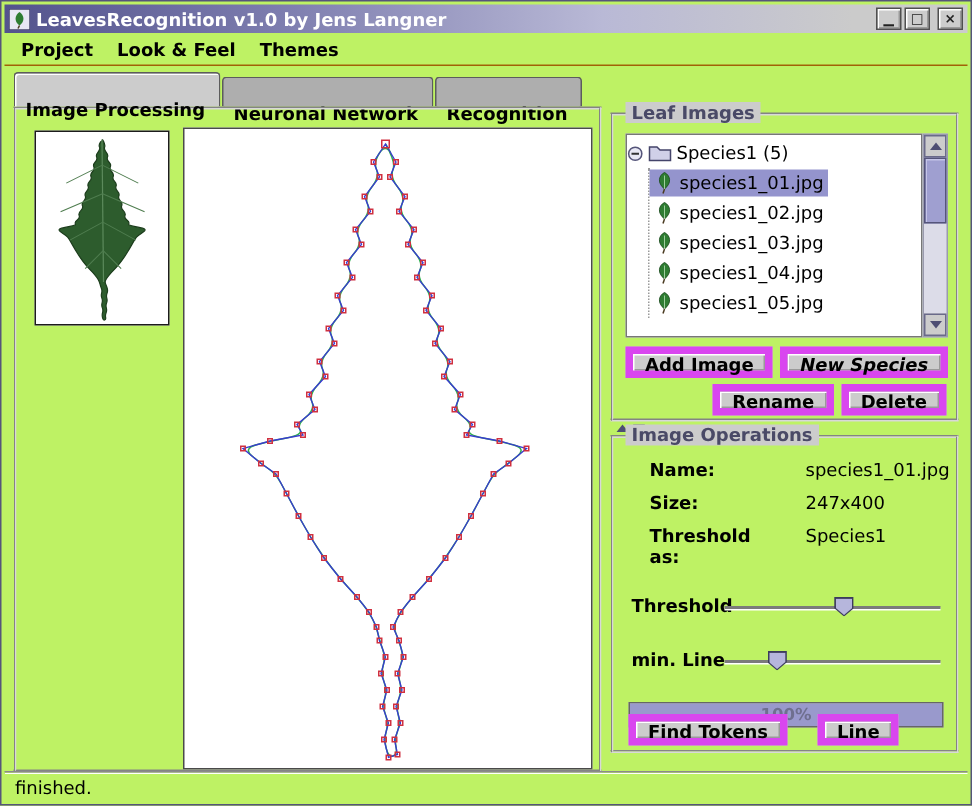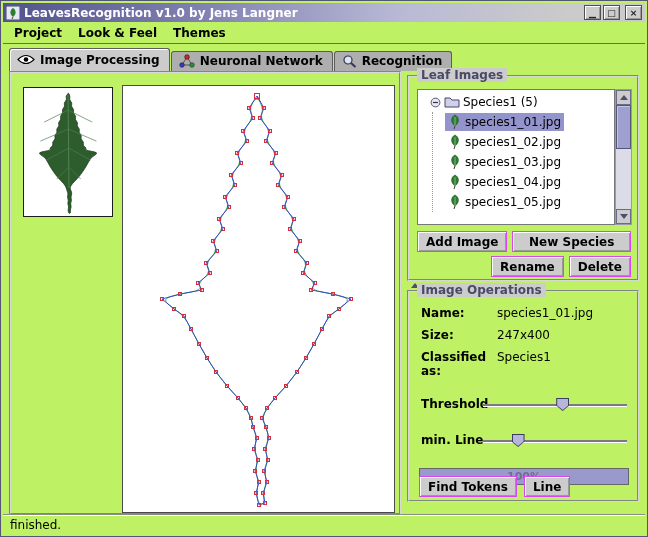--- a/index.html
+++ b/index.html
@@ -23,24 +23,24 @@
 
   
   .menubar { position:absolute; left:2px; top:22px; right:2px; height:21px;
              display:flex; align-items:center; padding-left:4px; gap:2px;
              border-bottom:1px solid #a16207; }
   .menu-item { font-weight:700; padding:2px 7px; }
 
   
   .tabsrow { position:absolute; left:2px; top:45px; right:2px; height:25px;
              display:flex; align-items:flex-end; padding-left:6px; }
-  .tab { display:flex; align-items:center; gap:5px; font-weight:700;
+  .tab { display:flex; align-items:center; gap:15px; font-weight:700;
          padding:2px 9px 3px 7px; height:20px; background:#aeaeae;
          border:1px solid #5c5c5c; border-bottom:none; margin-right:1px;
-         border-radius:3px 3px 0 0; position:relative; }
+         border-radius:3px 3px 0 0; position:relative;flex-direction:column; }
   .tab.active { background:#cccccc; height:23px; z-index:2;
                 box-shadow:inset 1px 1px 0 #ffffff; }
 
   
   .left-panel { position:absolute; left:8px; top:70px; width:392px; height:444px;
                 border:2px groove #d8d8d8; }
   .thumb-frame { position:absolute; left:12px; top:14px; width:90px; height:130px;
                  background:#fff; border:1px solid #1c1c1c; }
   .canvas-frame { position:absolute; left:111px; top:12px; width:273px; height:428px;
                   background:#fff; border:1px solid #4a4a4a; overflow:hidden; }
@@ -50,72 +50,72 @@
   
   .group { position:absolute; border:2px groove #d8d8d8; }
   .group-title { position:absolute; top:-9px; left:8px; background:#cccccc;
                  padding:0 4px; font-weight:700; color:#4a4a67; font-size:12px; }
   .group-leaf { left:406px; top:74px; width:232px; height:206px; }
   .group-ops  { left:406px; top:289px; width:232px; height:212px; }
 
   
   .tree-wrap { position:absolute; left:8px; top:12px; width:198px; height:136px;
                background:#fff; border:1px solid #777; overflow:hidden; padding-top:2px; }
-  .tree-row { height:20px; display:flex; align-items:center; gap:3px; padding-left:12px; }
+  .tree-row { height:20px; display:flex; align-items:center; gap:3px; padding-left:0; }
   .tree-children { margin-left:14px; border-left:1px dotted #9a9a9a; }
   .tree-row .cell { display:flex; align-items:center; gap:3px; padding:1px 3px; }
   .tree-row.selected .cell { background:#9494cd; }
   .tree-label { white-space:nowrap; }
 
   .scrollbar { position:absolute; left:206px; top:12px; width:17px; height:136px;
                background:#dcdce8; border:1px solid #9a9aae; }
   .sb-btn { position:absolute; left:0; width:15px; height:15px; background:#cccccc;
             border:1px solid #6a6a8a; display:flex; align-items:center; justify-content:center; }
   .sb-up { top:0; } .sb-down { bottom:0; }
   .tri-up { width:0; height:0; border-left:4px solid transparent; border-right:4px solid transparent;
             border-bottom:5px solid #4d4d73; }
   .tri-down { width:0; height:0; border-left:4px solid transparent; border-right:4px solid transparent;
               border-top:5px solid #4d4d73; }
   .sb-thumb { position:absolute; left:0; top:15px; width:15px; height:44px;
               background:#9f9fd0; border:1px solid #55557a;
               box-shadow:inset 1px 1px 0 #c5c5e8; }
 
-  .btn { height:21px; background:#cccccc; border:1px solid #d946ef; font-weight:700;
+  .btn { height:21px; background:#cccccc; border:5px solid #d946ef; font-weight:700;
          font-size:12px; font-family:"DejaVu Sans", sans-serif; padding:0 8px;
          box-shadow:inset 1px 1px 0 #ffffff, inset -1px -1px 0 #9a9a9a; white-space:nowrap; }
   .btn-row1 { position:absolute; left:8px; top:154px; right:6px; display:flex; gap:5px; }
-  .btn-row1 .grow { flex:1; }
+  .btn-row1 .grow { flex:1;font-style:italic; }
   .btn-row2 { position:absolute; left:8px; top:179px; right:6px; display:flex; gap:5px;
               justify-content:flex-end; }
 
   
   .hsplit { position:absolute; left:406px; top:280px; width:232px; height:9px;
             display:flex; align-items:center; gap:3px; padding-left:4px; }
 
   
-  .field-row { position:absolute; left:12px; height:16px; display:flex; }
+  .field-row { position:absolute; left:24px; height:16px; display:flex;gap:28px; }
   .field-label { font-weight:700; width:76px; }
   .field-value { font-weight:400; }
   .field-value.blue { color:#2222cc; }
 
   .op-slider { position:absolute; left:12px; right:10px; height:16px; }
   .op-slider-label { position:absolute; left:0; top:1px; font-weight:700; }
   .slider-track { position:absolute; left:62px; right:0; top:8px; height:2px;
                   background:#7b7b7b; box-shadow:0 1px 0 #ffffff; }
   .slider-thumb { position:absolute; top:-6px; width:13px; height:13px; background:#3c3c5c;
                   clip-path:polygon(0 0,100% 0,100% 58%,50% 100%,0 58%); }
   .slider-thumb-in { position:absolute; left:1px; top:1px; width:11px; height:11px;
                      background:#b6b6dc; clip-path:polygon(0 0,100% 0,100% 58%,50% 100%,0 58%); }
 
   .progress { position:absolute; left:10px; top:176px; width:210px; height:17px;
               border:1px solid #666; background:#cccccc; }
   .progress-fill { position:absolute; left:0; top:0; bottom:0; background:#9999cc; }
   .progress-text { position:absolute; inset:0; display:flex; align-items:center;
                    justify-content:center; font-weight:700; font-size:11px; color:#6f6f8f; }
-  .btn-row3 { position:absolute; left:10px; top:184px; display:flex; gap:7px; }
+  .btn-row3 { position:absolute; left:10px; top:184px; display:flex; gap:20px; }
 
   
   .statusbar { position:absolute; left:2px; right:2px; bottom:2px; height:20px;
                border-top:1px solid #8a8a8a; box-shadow:inset 0 1px 0 #ffffff;
                display:flex; align-items:center; padding-left:7px; }
 
   svg { display:block; }
 </style>
 </head>
 <body>
@@ -362,21 +362,21 @@
 
     <div class="field-row" style="top:14px">
       <span class="field-label">Name:</span>
       <span class="field-value">species1_01.jpg</span>
     </div>
     <div class="field-row" style="top:36px">
       <span class="field-label">Size:</span>
       <span class="field-value">247x400</span>
     </div>
     <div class="field-row" style="top:58px">
-      <span class="field-label">Classified as:</span>
+      <span class="field-label">Threshold as:</span>
       <span class="field-value">Species1</span>
     </div>
 
     <div class="op-slider" style="top:104px">
       <span class="op-slider-label">Threshold</span>
       <div class="slider-track">
         <span class="slider-thumb" style="left: calc(55% - 6px);">
             <span class="slider-thumb-in"></span>
           </span>
       </div>

